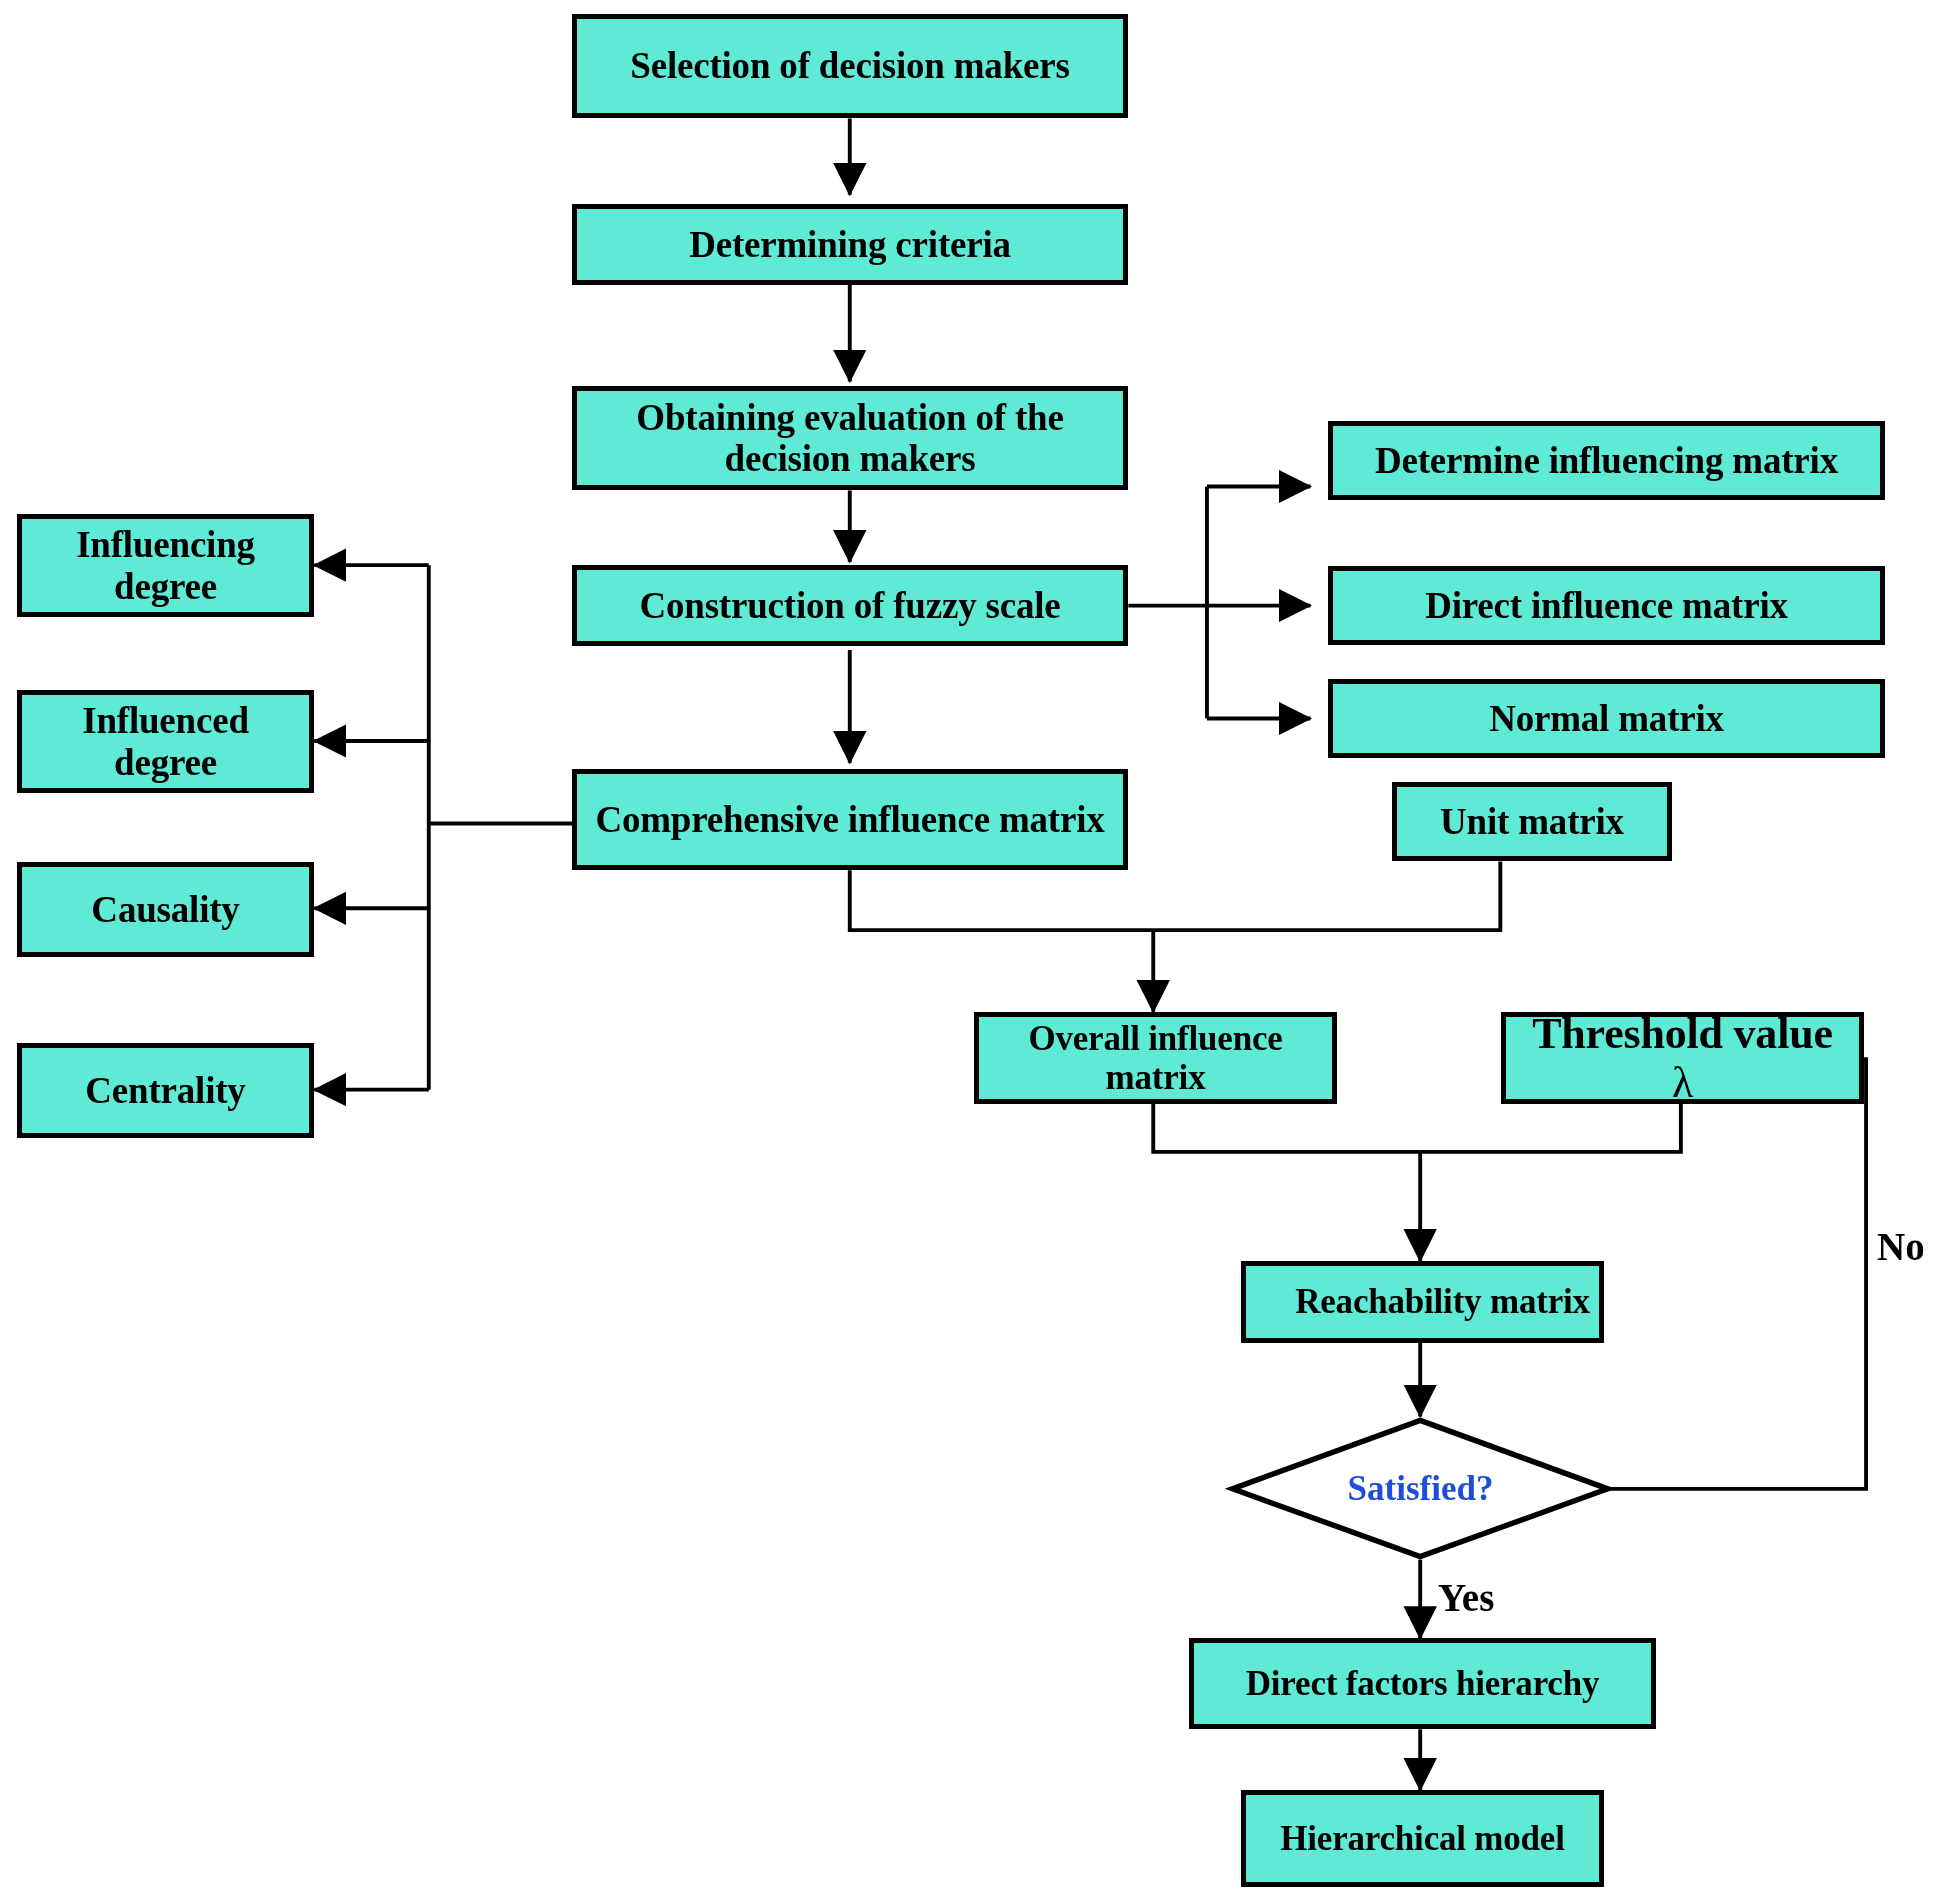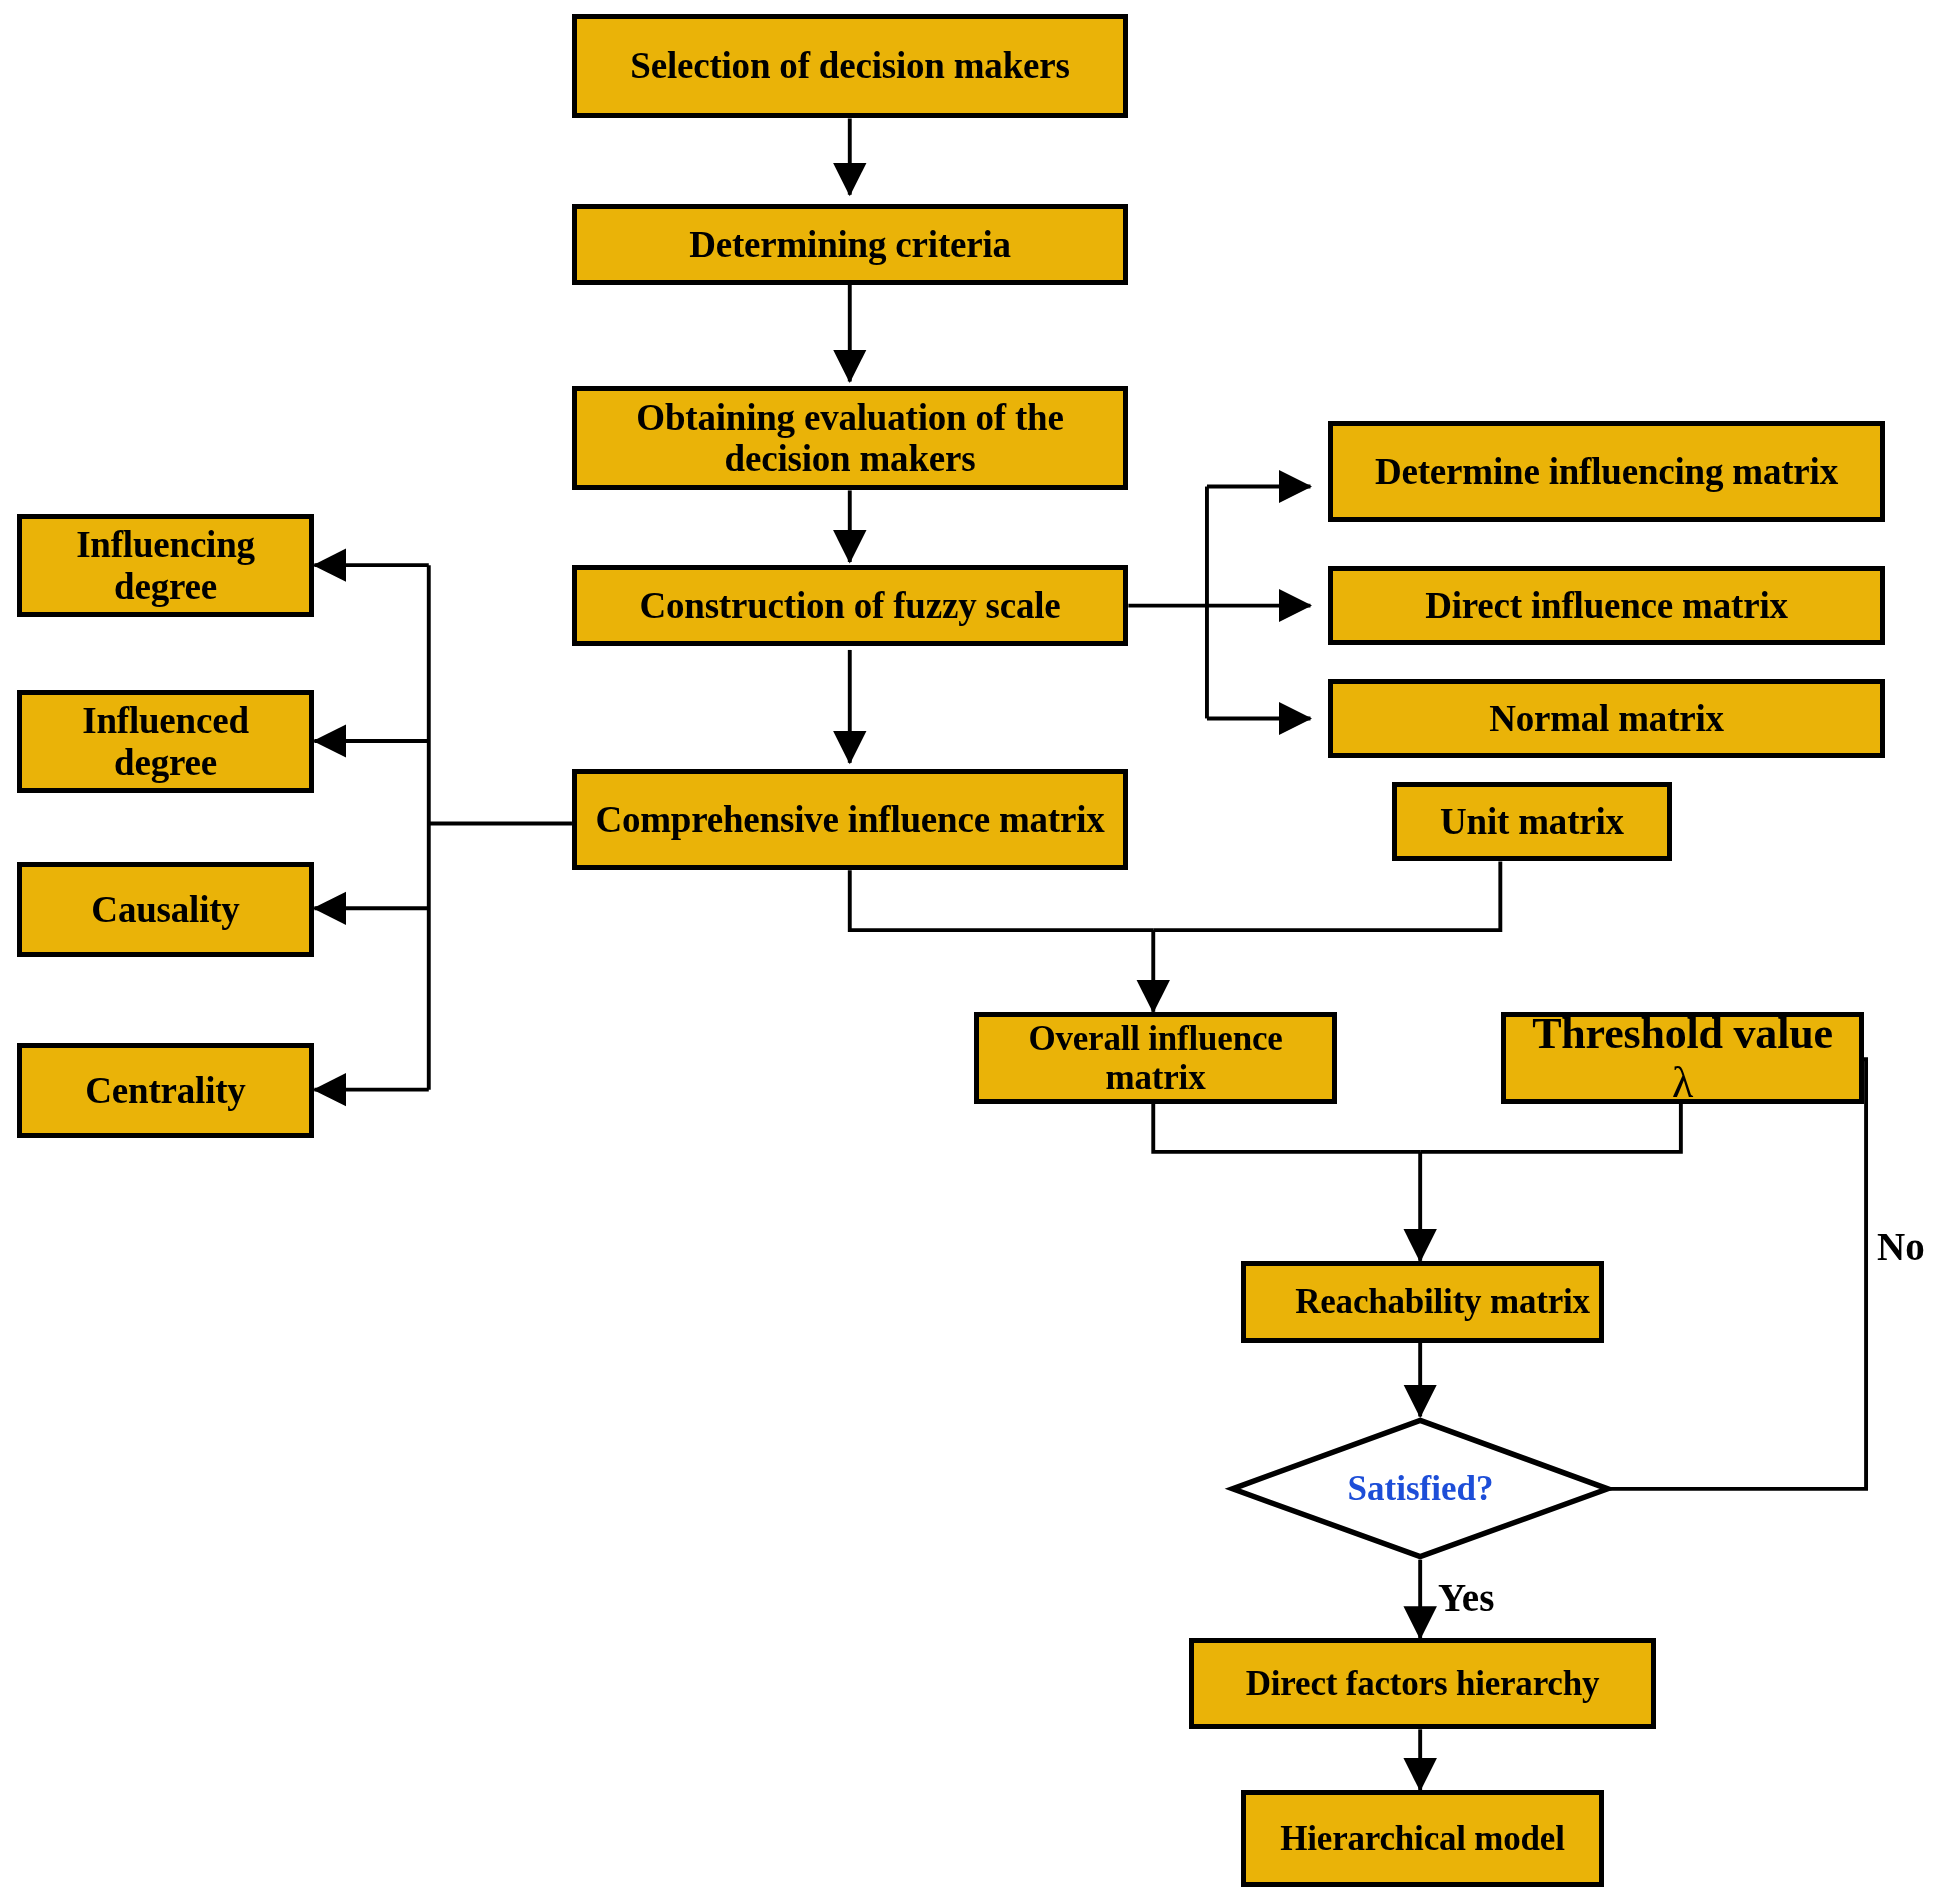--- a/index.html
+++ b/index.html
@@ -6,21 +6,21 @@
   body{
     width:1940px;height:1896px;
     font-family:"Liberation Serif","DejaVu Serif",serif;
     overflow:hidden;
   }
   #stage{position:relative;width:1940px;height:1896px;background:#fff;}
   svg#wires{position:absolute;left:0;top:0;width:1940px;height:1896px;}
   .node{
     position:absolute;
     box-sizing:border-box;
-    background:#eab308;
+    background:#5eead4;
     border:5.4px solid #000000;
     display:flex;align-items:center;justify-content:center;
     text-align:center;
     font-weight:bold;
     color:#000;
     line-height:1.12;
     letter-spacing:-0.2px;
   }
   .node span{display:block;width:100%;padding:0 6.2px;}
   .diamond{
@@ -106,21 +106,21 @@
   </div>
 
   <div class="node" style="left:572px;top:565px;width:556px;height:81px;font-size:37px;">
     <span>Construction of fuzzy scale</span>
   </div>
 
   <div class="node" style="left:572px;top:769px;width:556px;height:101px;font-size:37px;">
     <span>Comprehensive influence matrix</span>
   </div>
 
-  <div class="node" style="left:1328px;top:421px;width:557px;height:101px;font-size:37px;">
+  <div class="node" style="left:1328px;top:421px;width:557px;height:79px;font-size:37px;">
     <span>Determine influencing matrix</span>
   </div>
 
   <div class="node" style="left:1328px;top:566px;width:557px;height:79px;font-size:37px;">
     <span>Direct influence matrix</span>
   </div>
 
   <div class="node" style="left:1328px;top:679px;width:557px;height:79px;font-size:37px;">
     <span>Normal matrix</span>
   </div>

